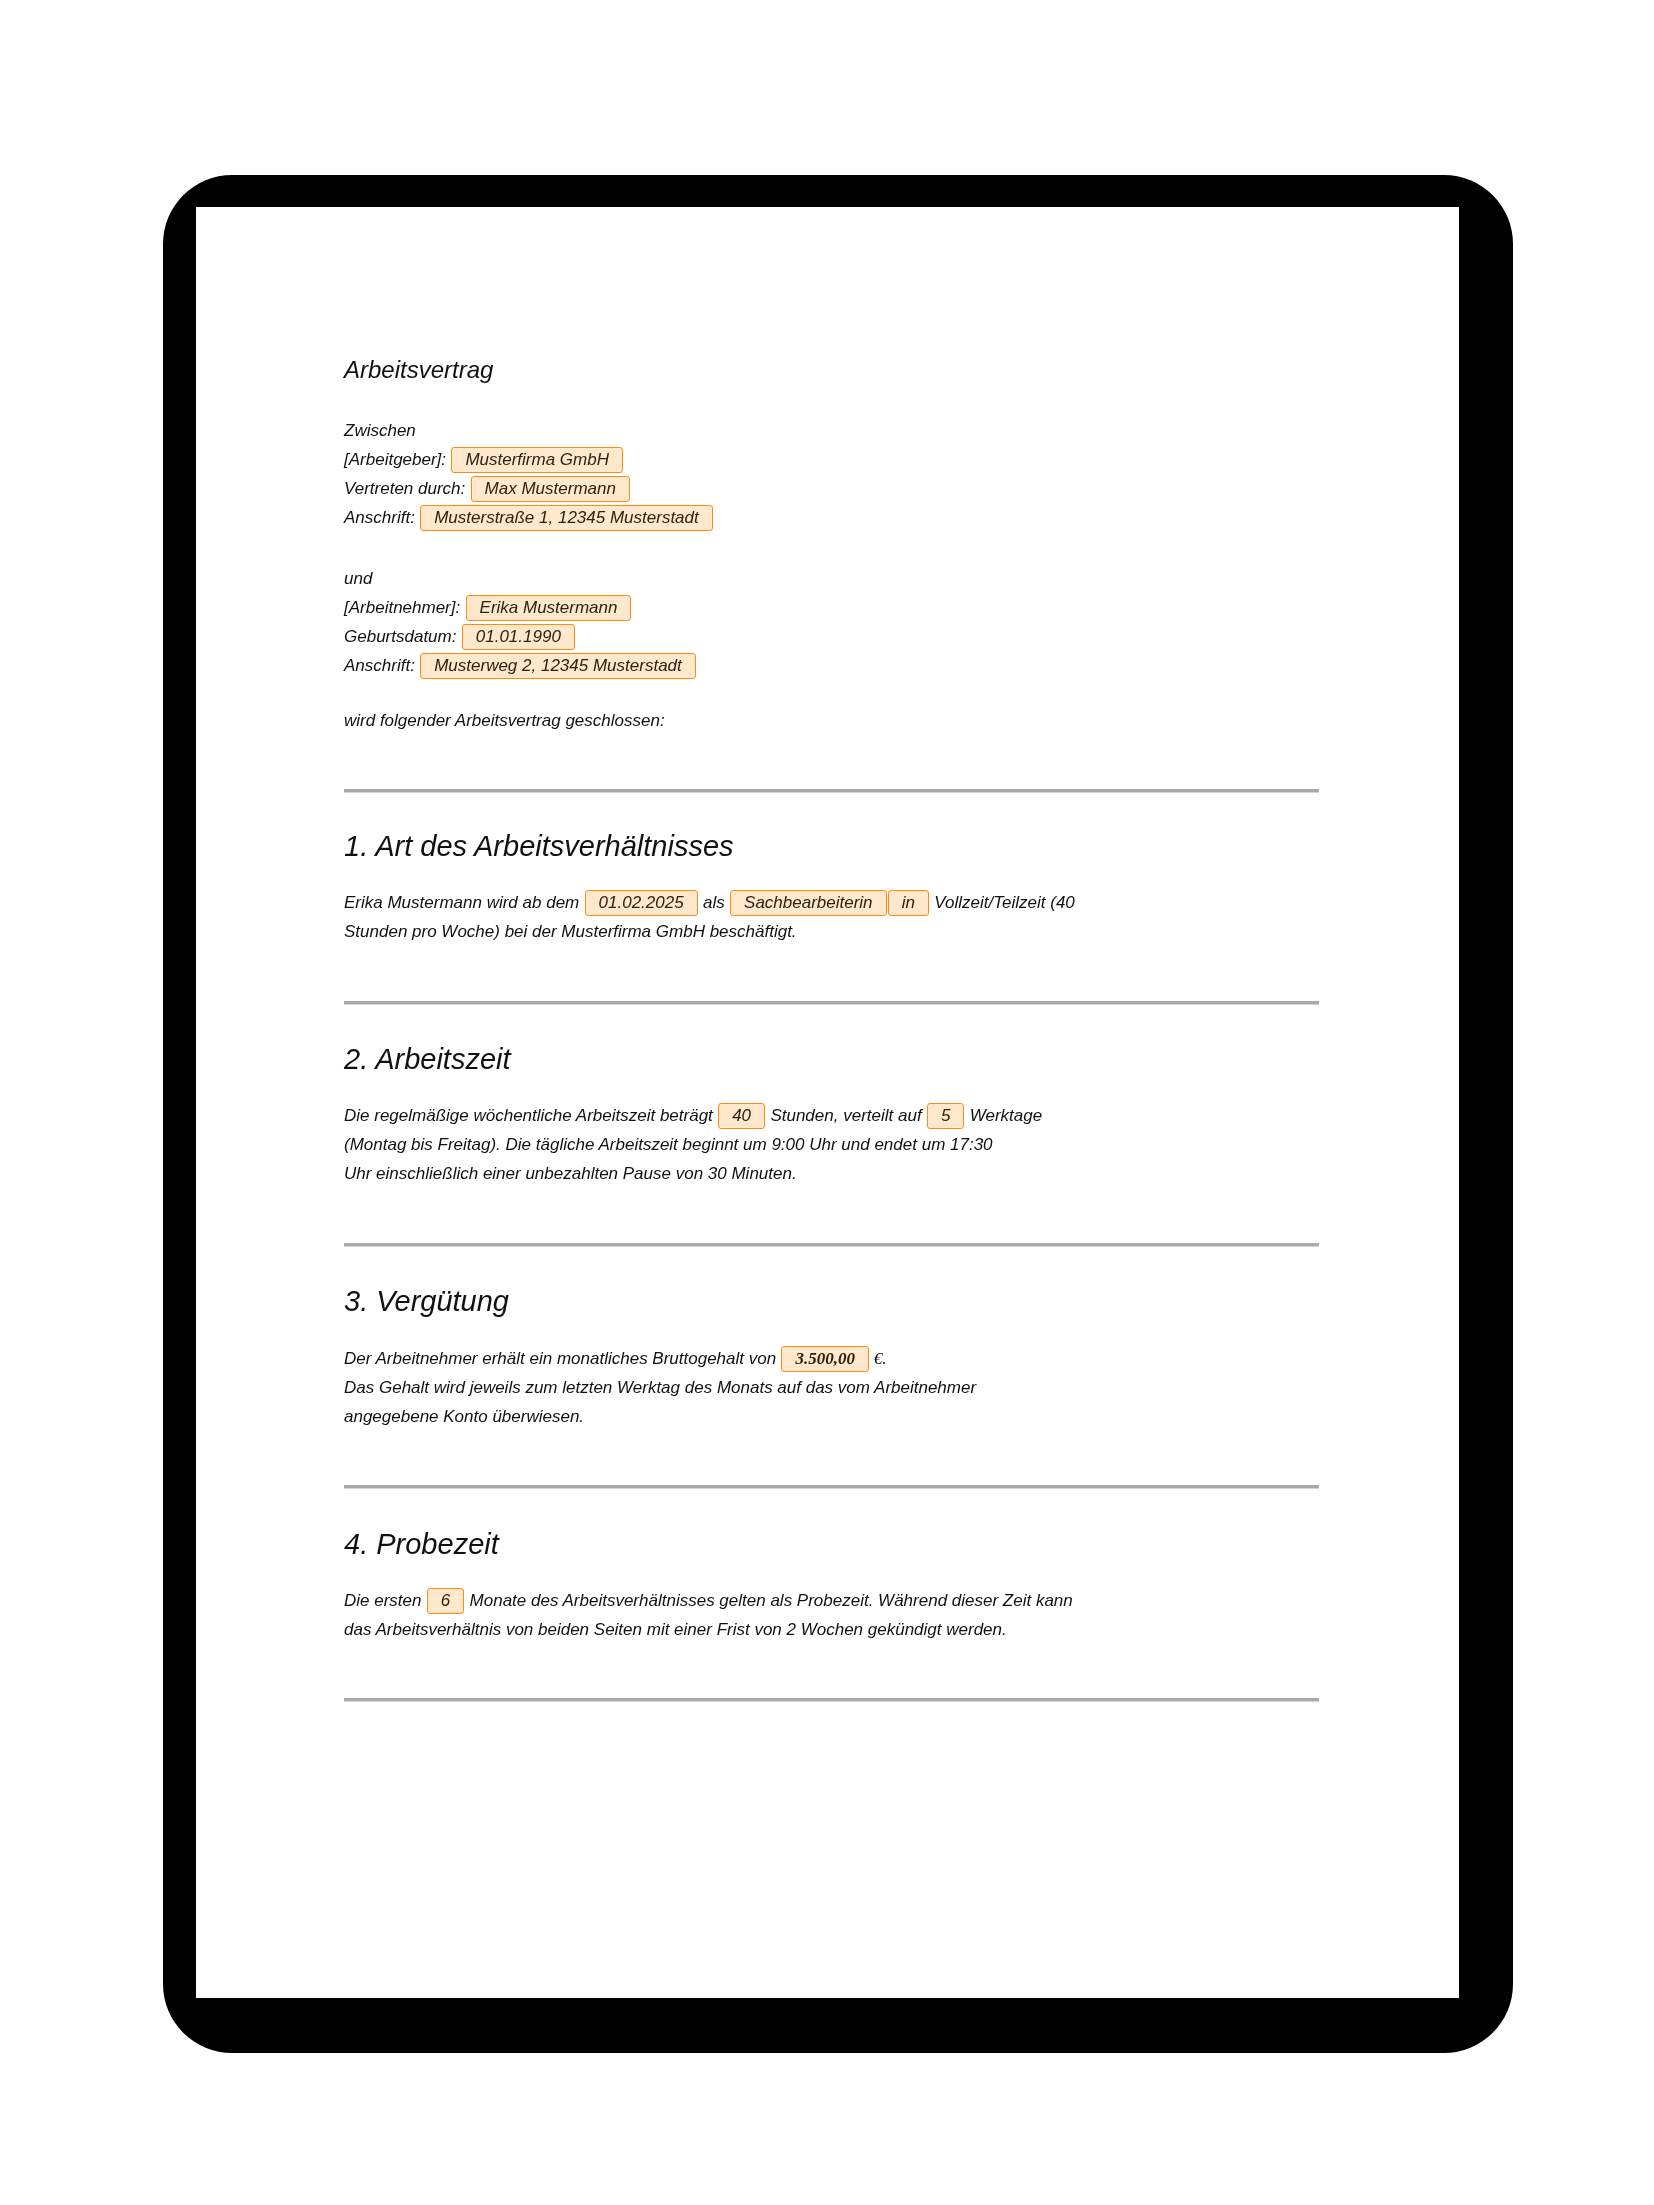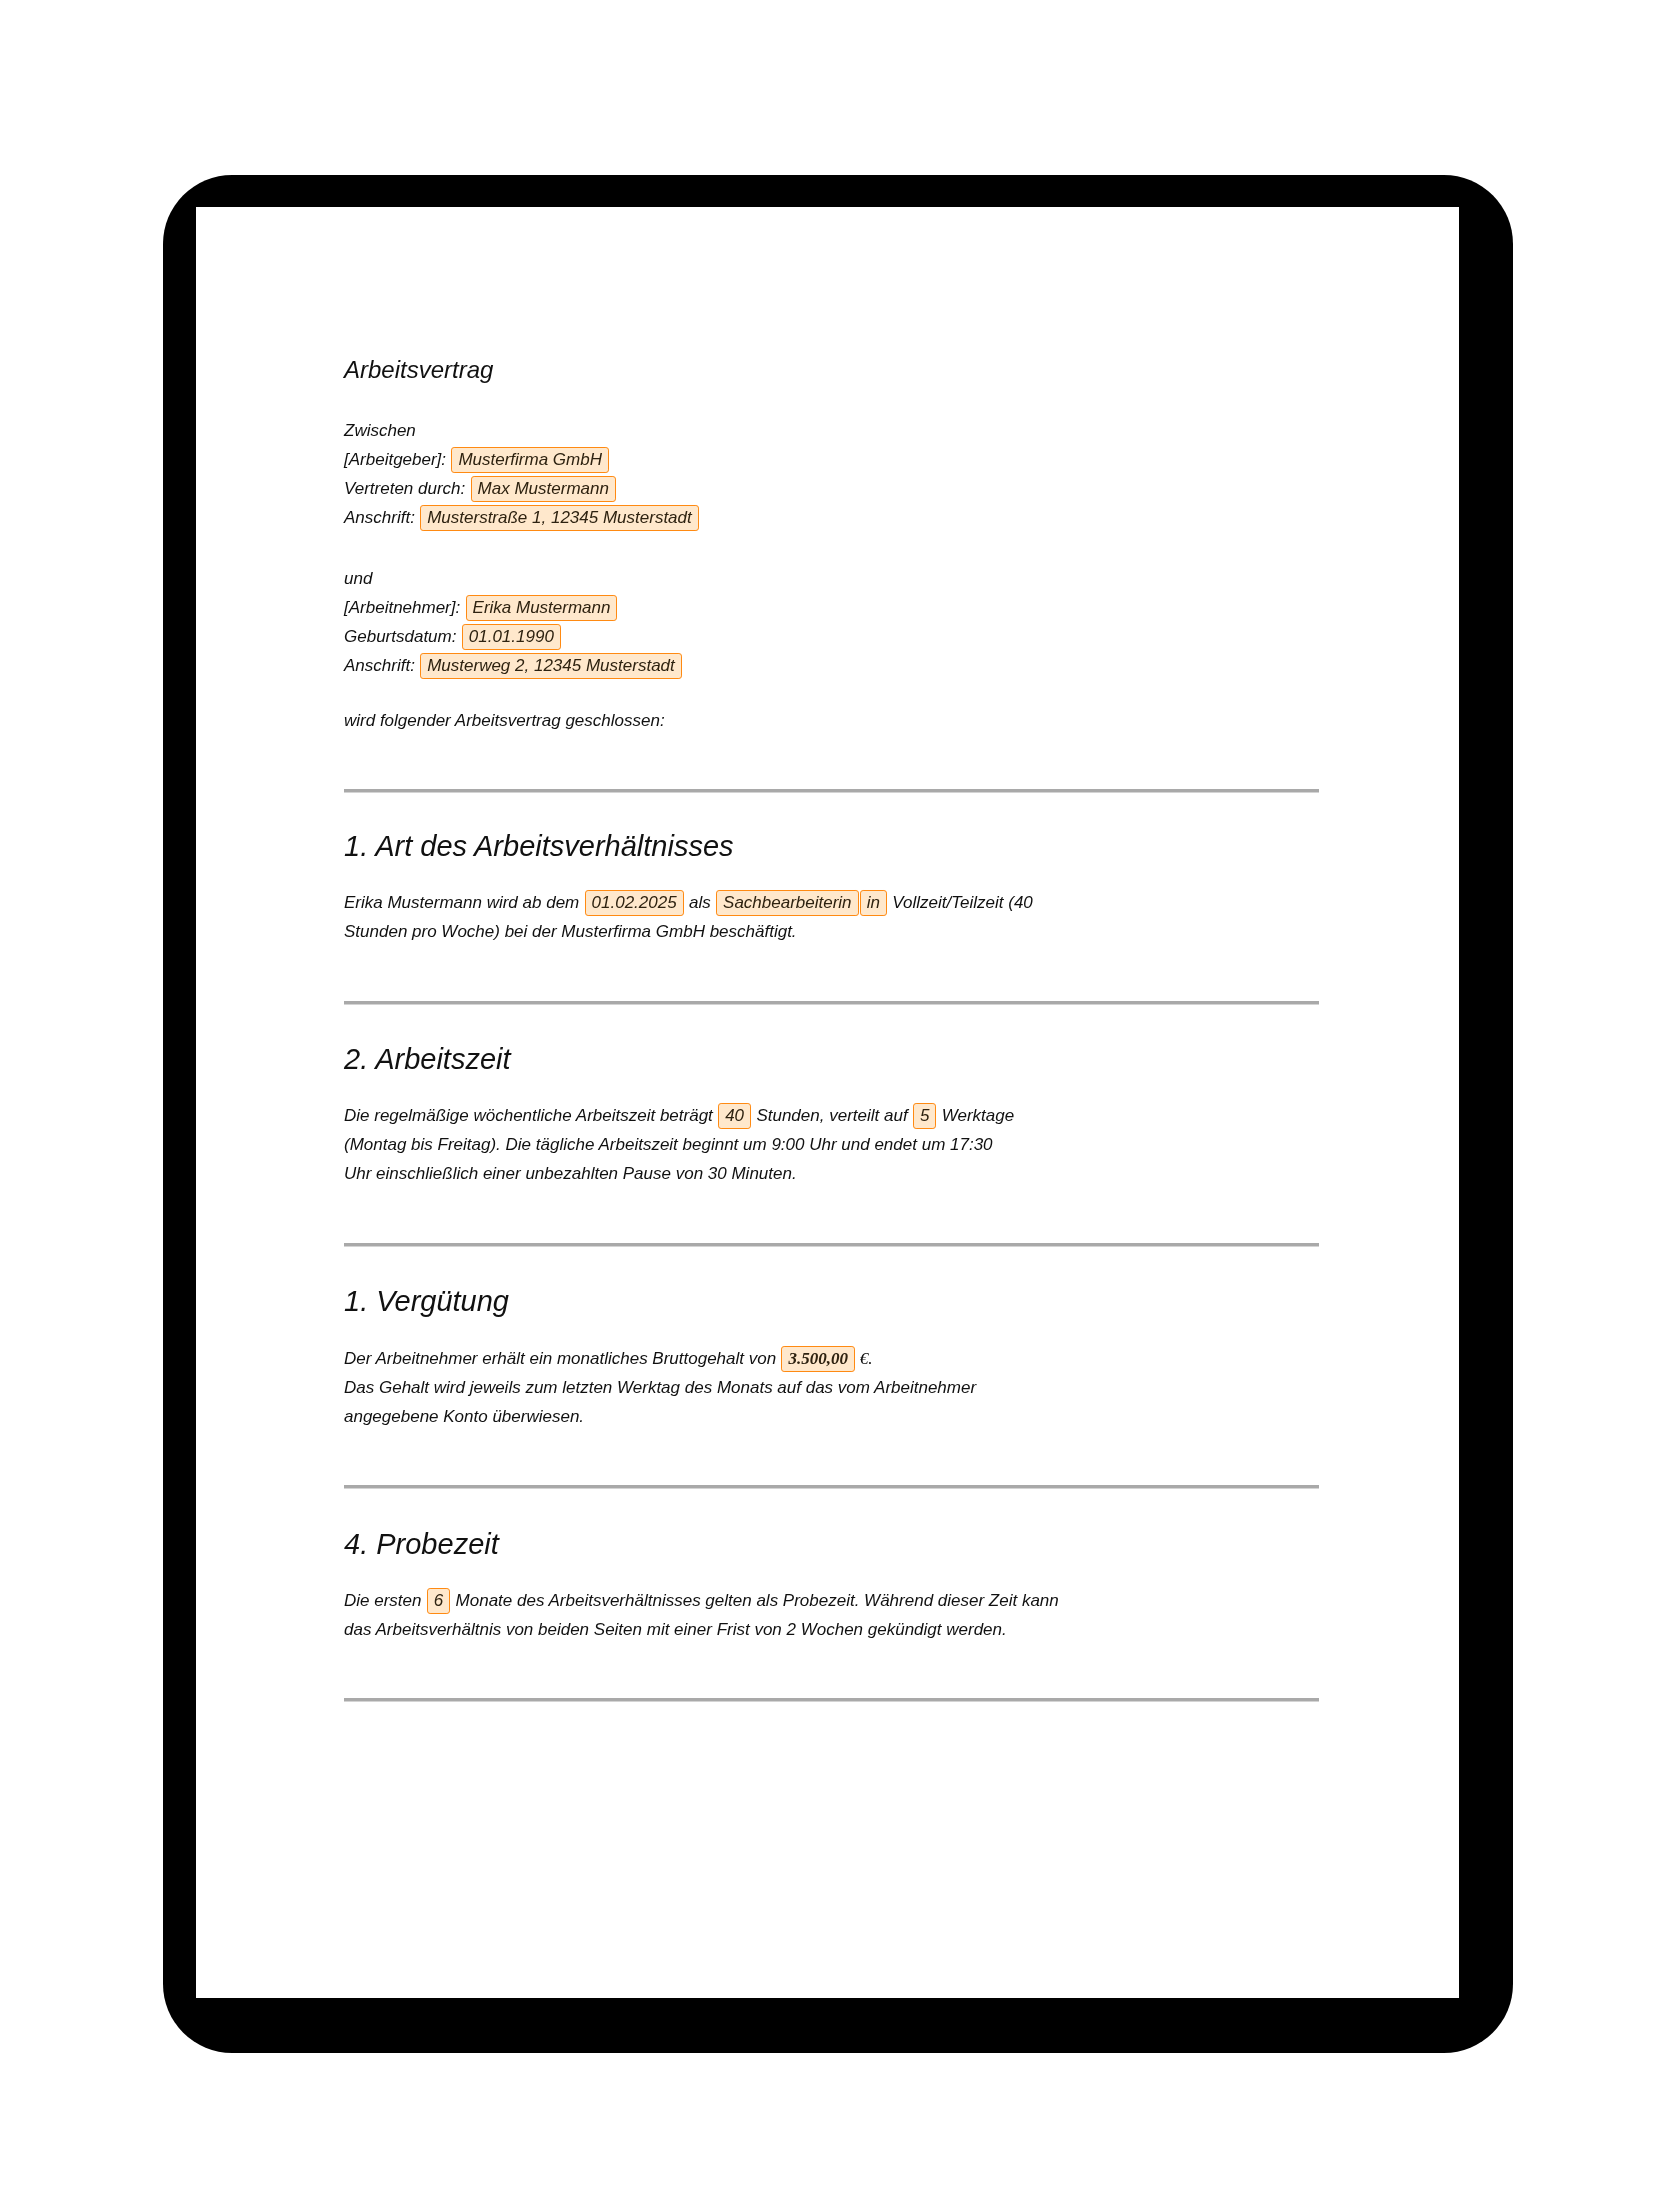--- a/index.html
+++ b/index.html
@@ -18,21 +18,21 @@
   .doc { position: absolute; left: 0; top: 0; width: 100%; height: 100%; font-style: italic; }
   .blk { position: absolute; left: 148px; width: 977px; font-size: 17px; line-height: 29px; white-space: nowrap; }
   .title { font-size: 24px; }
   .heading { font-size: 29px; line-height: 31px; }
   .rule {
     position: absolute; left: 148px; width: 975px; height: 3.1px;
     background: #a9a9a9; border-bottom: 0.6px solid #d4d4d4;
   }
   .hl {
     display: inline-block; background: #ffe8cc; border: 1.6px solid #ff8a12; border-radius: 3.1px;
-    padding: 0 6px; line-height: 24px; color: #2e2210; margin: 0 0.6px;
+    padding: 0 13px; line-height: 24px; color: #2e2210; margin: 0 0.6px;
   }
   .serif-bold { font-family: "Liberation Serif", serif; font-weight: bold; }
   .serif { font-family: "Liberation Serif", serif; }
   .line { display: block; }
 </style>
 </head>
 <body>
 
 <div class="frame"></div>
 <div class="screen">
@@ -65,21 +65,21 @@
 
     <div class="rule" style="top:794px;"></div>
     <div class="blk heading" style="top:837px;">2. Arbeitszeit</div>
     <div class="blk" style="top:894px;">
       <span class="line"><span>Die regelmäßige wöchentliche Arbeitszeit beträgt </span><span class="hl">40</span><span> Stunden, verteilt auf </span><span class="hl">5</span><span> Werktage</span></span>
       <span class="line">(Montag bis Freitag). Die tägliche Arbeitszeit beginnt um 9:00 Uhr und endet um 17:30</span>
       <span class="line">Uhr einschließlich einer unbezahlten Pause von 30 Minuten.</span>
     </div>
 
     <div class="rule" style="top:1036px;"></div>
-    <div class="blk heading" style="top:1079px;">1. Vergütung</div>
+    <div class="blk heading" style="top:1079px;">3. Vergütung</div>
     <div class="blk" style="top:1137px;">
       <span class="line"><span>Der Arbeitnehmer erhält ein monatliches Bruttogehalt von </span><span class="hl serif-bold">3.500,00</span><span class="serif"> €.</span></span>
       <span class="line">Das Gehalt wird jeweils zum letzten Werktag des Monats auf das vom Arbeitnehmer</span>
       <span class="line">angegebene Konto überwiesen.</span>
     </div>
 
     <div class="rule" style="top:1278px;"></div>
     <div class="blk heading" style="top:1322px;">4. Probezeit</div>
     <div class="blk" style="top:1379px;">
       <span class="line"><span>Die ersten </span><span class="hl">6</span><span> Monate des Arbeitsverhältnisses gelten als Probezeit. Während dieser Zeit kann</span></span>

